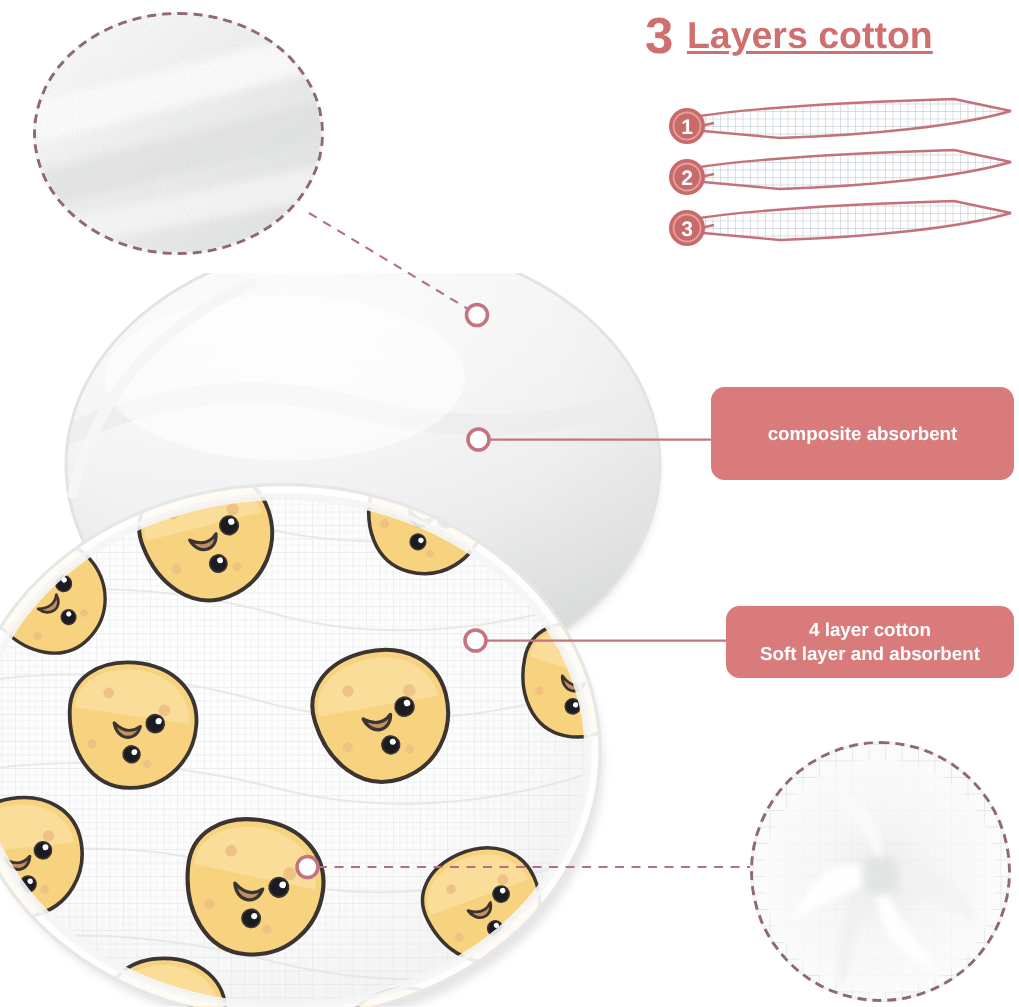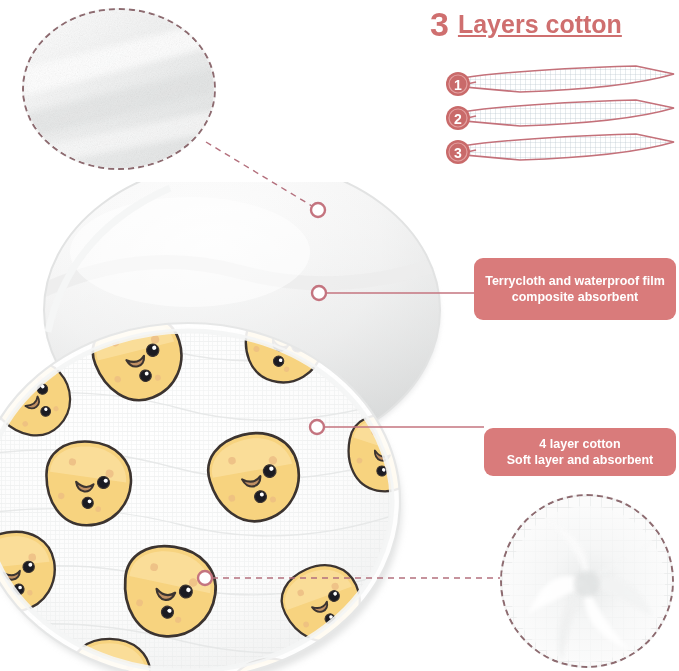--- a/index.html
+++ b/index.html
@@ -54,21 +54,21 @@
     background:#d97b7b;
     border-radius:9px;
     color:#ffffff;
     font-weight:bold;
     text-align:center;
     display:flex;flex-direction:column;justify-content:center;align-items:center;
     box-sizing:border-box;
     line-height:1.28;
   }
   .callout-1{left:474px;top:258px;width:202px;height:62px;font-size:12.5px;padding:2px 6px;}
-  .callout-2{left:484px;top:404px;width:192px;height:48px;font-size:12.5px;padding:2px 6px;margin-top:24px;}
+  .callout-2{left:484px;top:404px;width:192px;height:48px;font-size:12.5px;padding:2px 6px;}
   .callout span{display:block;white-space:nowrap;}
 
   
   .leaders{position:absolute;inset:0;pointer-events:none;}
 </style>
 </head>
 <body>
 
 <div id="stage">
 
@@ -308,21 +308,20 @@
       <circle cx="205" cy="578" r="7" fill="#ffffff" stroke="#c4747f" stroke-width="2.4"></circle>
     </svg>
   </div>
 
   <div class="headline">
     <span class="num">3</span>
     <span class="txt">Layers cotton</span>
   </div>
 
   <div class="callout callout-1">
-    <span>Terrycloth and waterproof film</span>
     <span>composite absorbent</span>
   </div>
 
   <div class="callout callout-2">
     <span>4 layer cotton</span>
     <span>Soft layer and absorbent</span>
   </div>
 
 </div>
 

